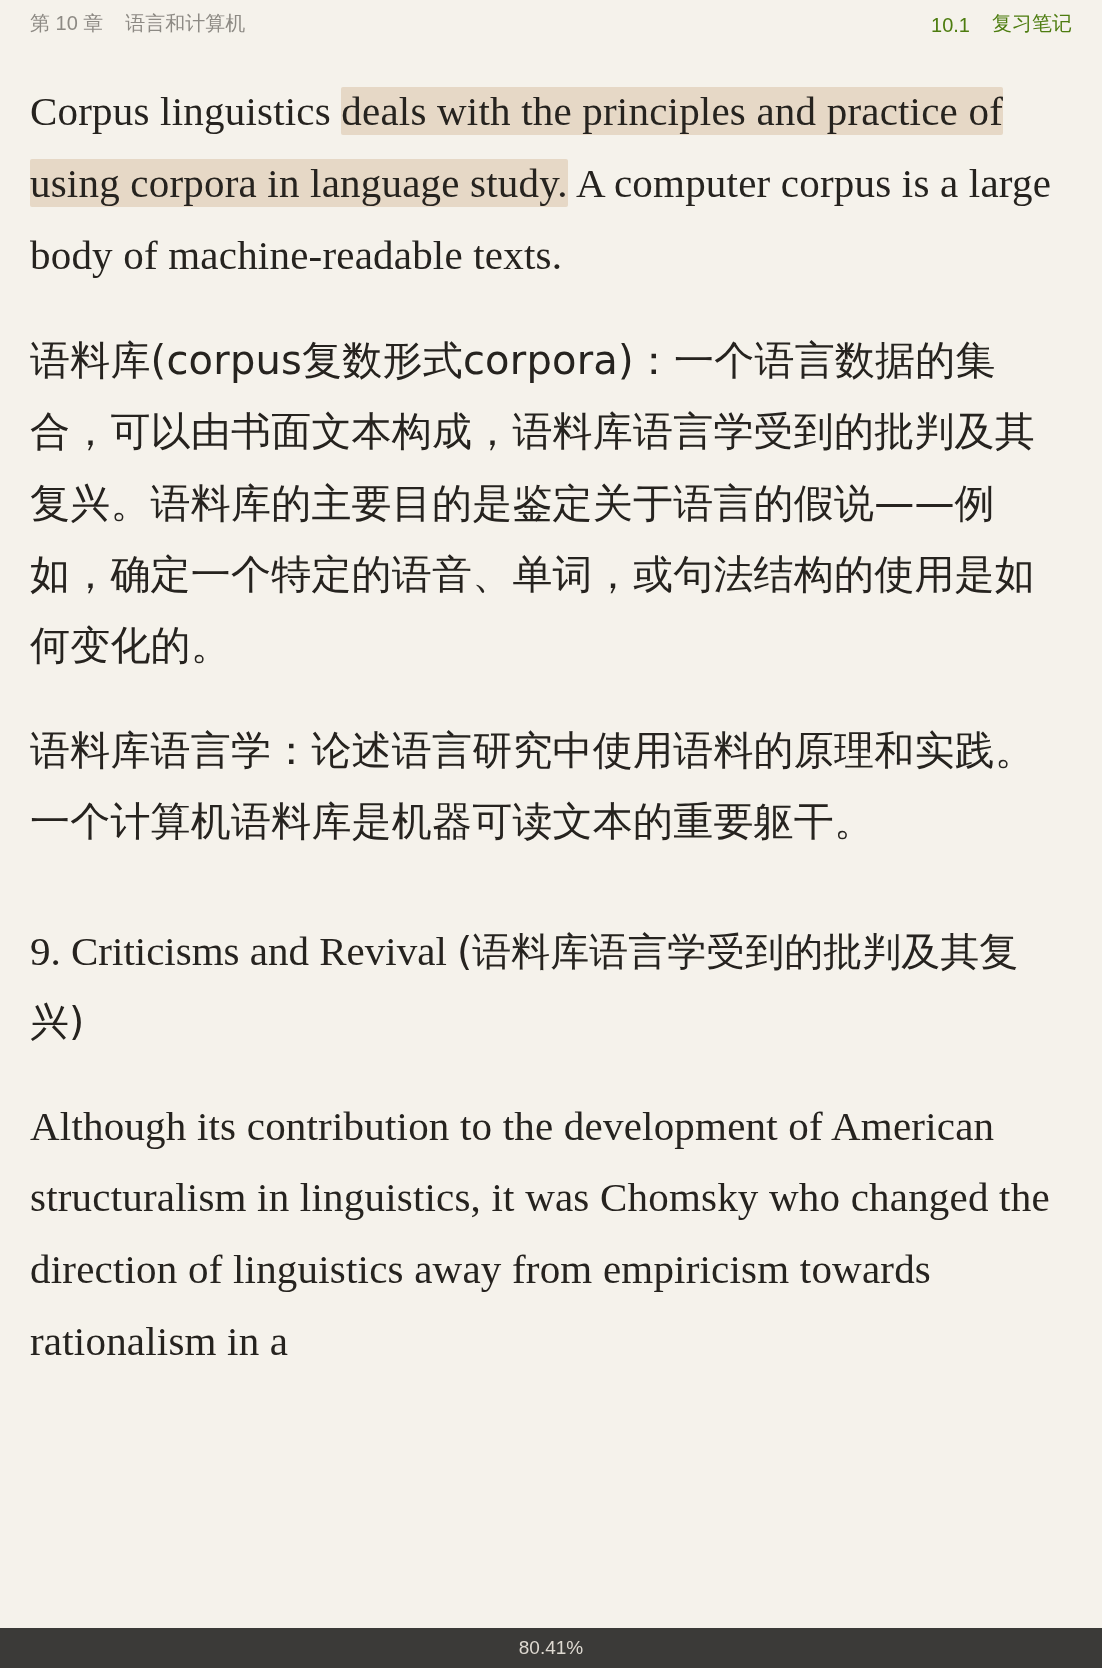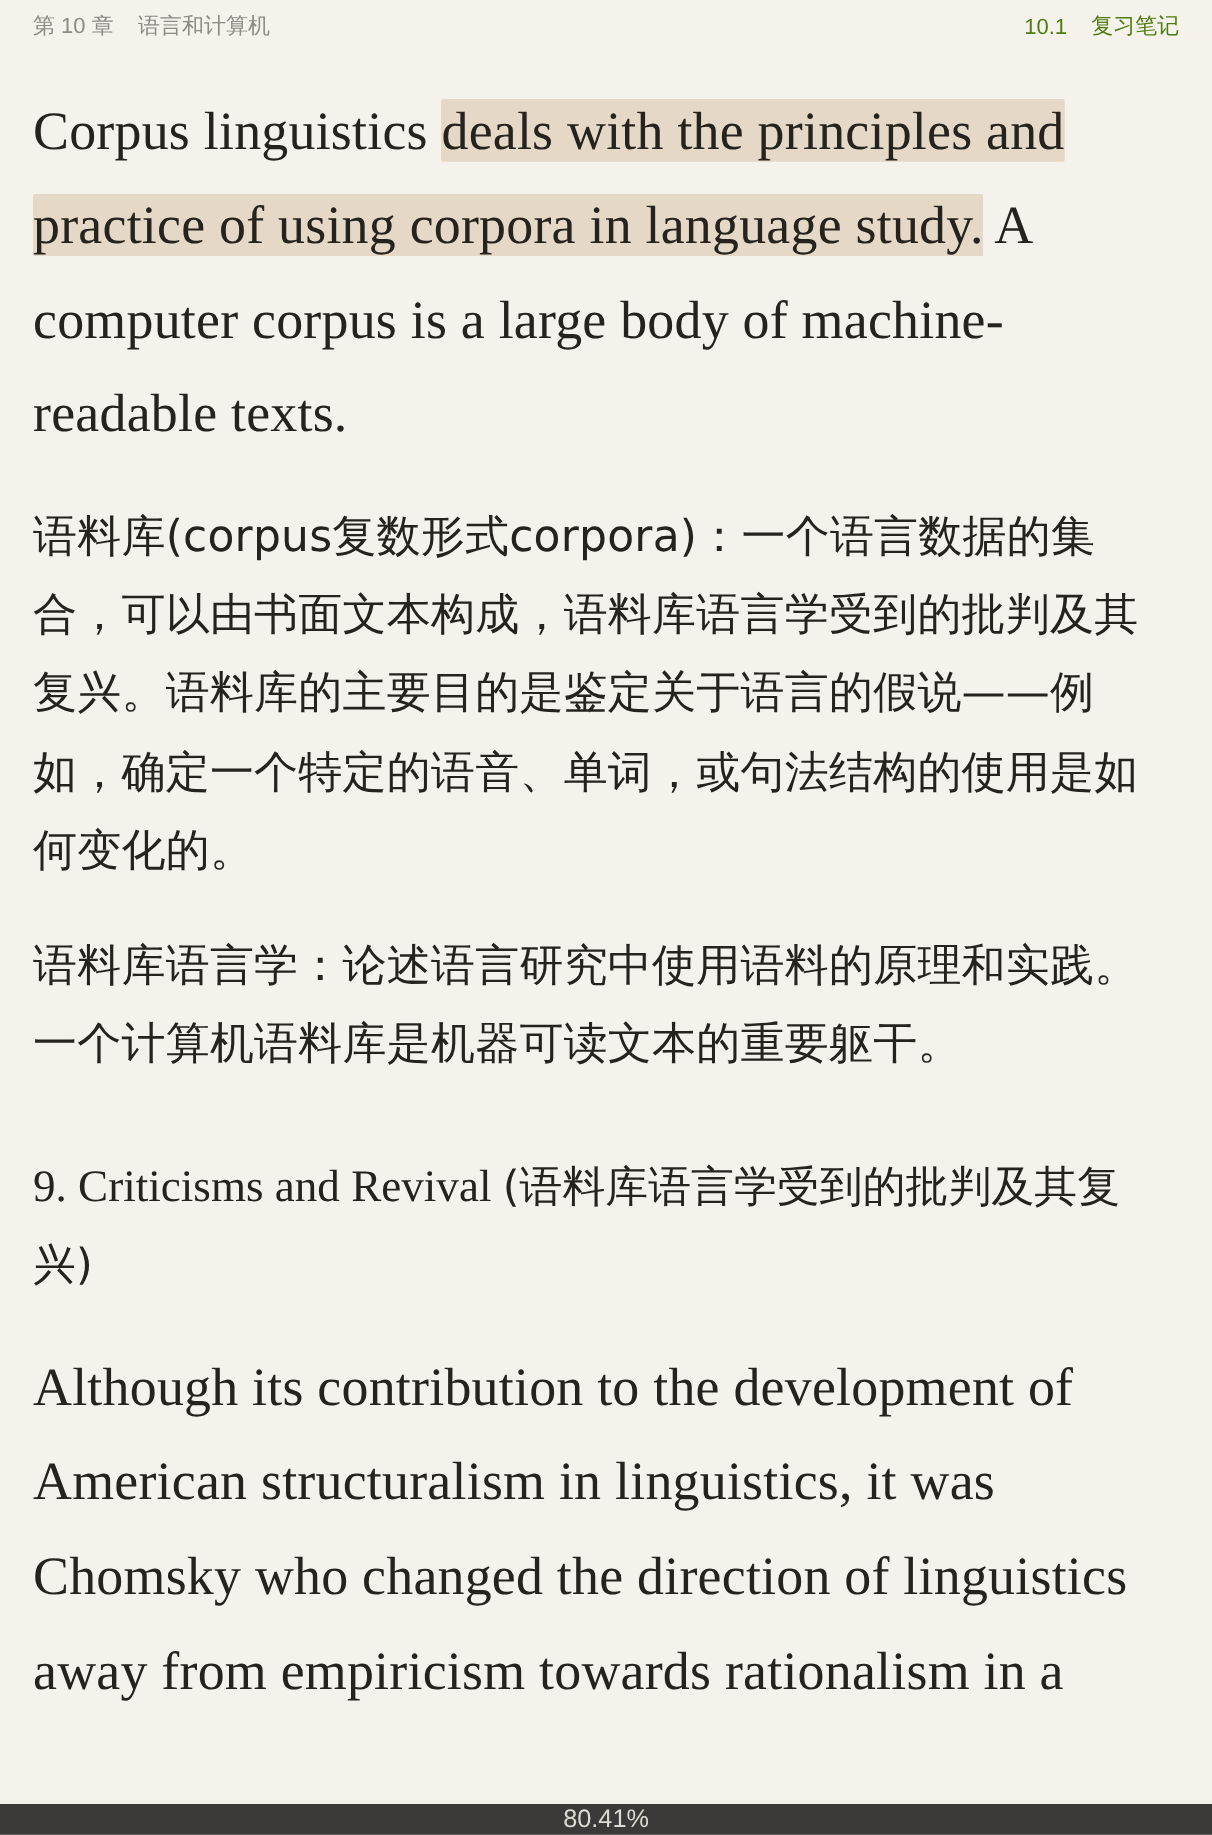--- a/index.html
+++ b/index.html
@@ -48,21 +48,21 @@
     left: 0;
     right: 0;
     bottom: 44px;
     padding: 0 30px;
     box-sizing: border-box;
     overflow: hidden;
   }
 
   p.para {
     margin: 0 0 34px 0;
-    font-size: 49px;
+    font-size: 41px;
     line-height: 1.75;
     letter-spacing: 0.2px;
   }
   p.para.cn {
     font-family: "DejaVu Sans", "Liberation Sans", sans-serif;
     font-size: 40px;
     line-height: 1.78;
   }
   p.para.first { margin-top: 30px; }
 
@@ -84,27 +84,28 @@
     font-family: "DejaVu Sans", "Liberation Sans", sans-serif;
     font-size: 39px;
   }
 
   
   .footer {
     position: absolute;
     left: 0;
     right: 0;
     bottom: 0;
-    height: 28px;
+    height: 40px;
     background: #3b3a38;
     color: #ded9d1;
     display: flex;
+    align-items: center;
     justify-content: center;
     font-family: "Liberation Sans", "DejaVu Sans", sans-serif;
-    font-size: 23px;
+    font-size: 19px;
   }
 </style>
 </head>
 <body>
 
 <div class="header">
   <div class="header-left">
     <span>第 10 章</span>
     <span>语言和计算机</span>
   </div>

